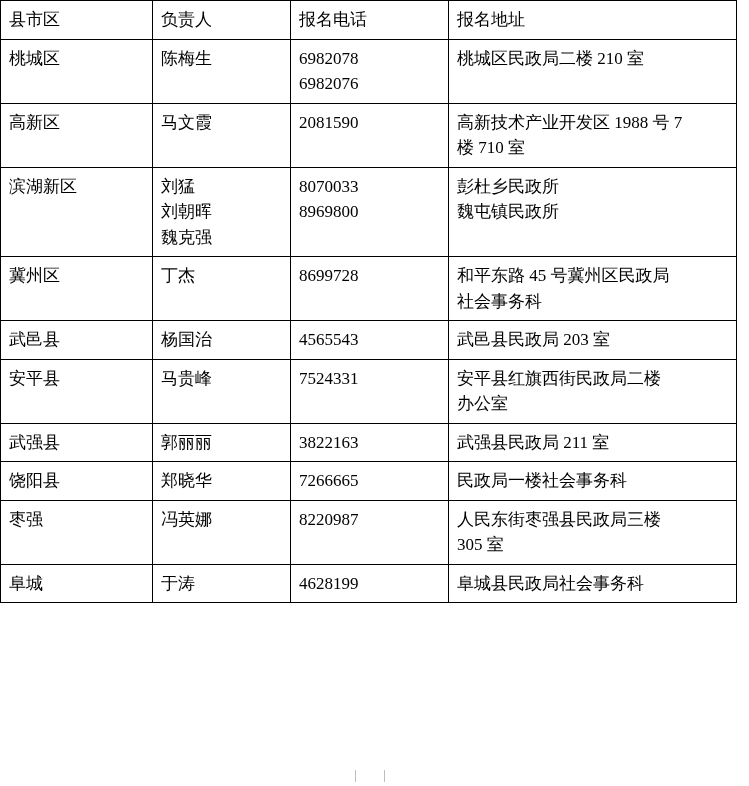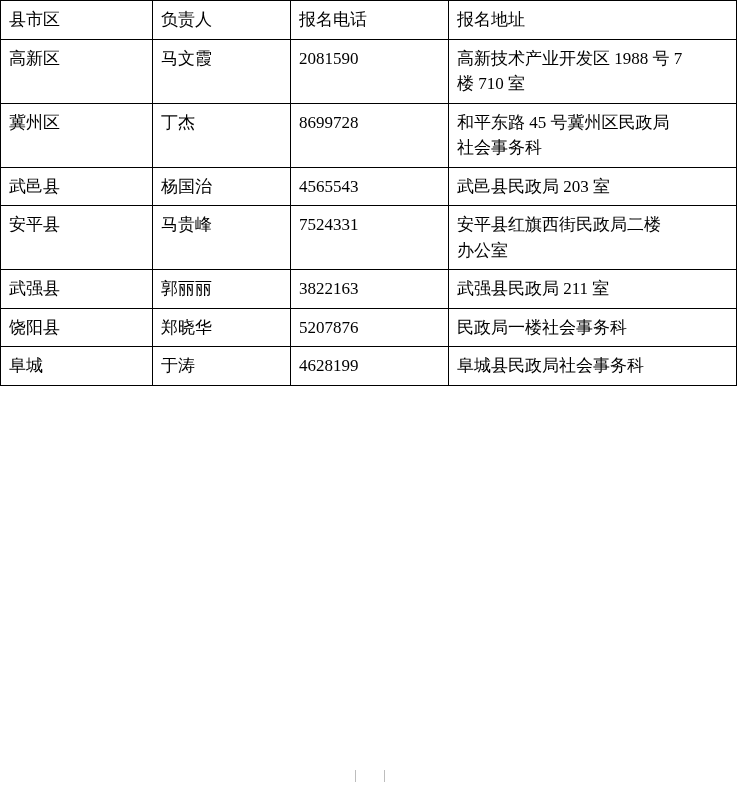--- a/index.html
+++ b/index.html
@@ -83,35 +83,68 @@
     </colgroup>
     <tbody id="table-body">
         <tr class="header-row">
           <td>县市区</td>
           <td>负责人</td>
           <td>报名电话</td>
           <td>报名地址</td>
         </tr>
         <tr class="tall">
           <td>
+            <span class="cell-line">桃城区</span>
+          </td>
+          <td>
+            <span class="cell-line">陈梅生</span>
+          </td>
+          <td>
+            <span class="cell-line">6982078</span>
+            <span class="cell-line">6982076</span>
+          </td>
+          <td>
+            <span class="cell-line">桃城区民政局二楼 210 室</span>
+          </td>
+        </tr>
+        <tr class="tall">
+          <td>
             <span class="cell-line">高新区</span>
           </td>
           <td>
             <span class="cell-line">马文霞</span>
           </td>
           <td>
             <span class="cell-line">2081590</span>
           </td>
           <td>
             <span class="cell-line">高新技术产业开发区 1988 号 7</span>
             <span class="cell-line">楼 710 室</span>
           </td>
         </tr>
         <tr class="tall">
           <td>
+            <span class="cell-line">滨湖新区</span>
+          </td>
+          <td>
+            <span class="cell-line">刘猛</span>
+            <span class="cell-line">刘朝晖</span>
+            <span class="cell-line">魏克强</span>
+          </td>
+          <td>
+            <span class="cell-line">8070033</span>
+            <span class="cell-line">8969800</span>
+          </td>
+          <td>
+            <span class="cell-line">彭杜乡民政所</span>
+            <span class="cell-line">魏屯镇民政所</span>
+          </td>
+        </tr>
+        <tr class="tall">
+          <td>
             <span class="cell-line">冀州区</span>
           </td>
           <td>
             <span class="cell-line">丁杰</span>
           </td>
           <td>
             <span class="cell-line">8699728</span>
           </td>
           <td>
             <span class="cell-line">和平东路 45 号冀州区民政局</span>
@@ -162,24 +195,39 @@
           </td>
         </tr>
         <tr>
           <td>
             <span class="cell-line">饶阳县</span>
           </td>
           <td>
             <span class="cell-line">郑晓华</span>
           </td>
           <td>
-            <span class="cell-line">5207876</span>
+            <span class="cell-line">7266665</span>
           </td>
           <td>
             <span class="cell-line">民政局一楼社会事务科</span>
+          </td>
+        </tr>
+        <tr class="tall">
+          <td>
+            <span class="cell-line">枣强</span>
+          </td>
+          <td>
+            <span class="cell-line">冯英娜</span>
+          </td>
+          <td>
+            <span class="cell-line">8220987</span>
+          </td>
+          <td>
+            <span class="cell-line">人民东街枣强县民政局三楼</span>
+            <span class="cell-line">305 室</span>
           </td>
         </tr>
         <tr>
           <td>
             <span class="cell-line">阜城</span>
           </td>
           <td>
             <span class="cell-line">于涛</span>
           </td>
           <td>

